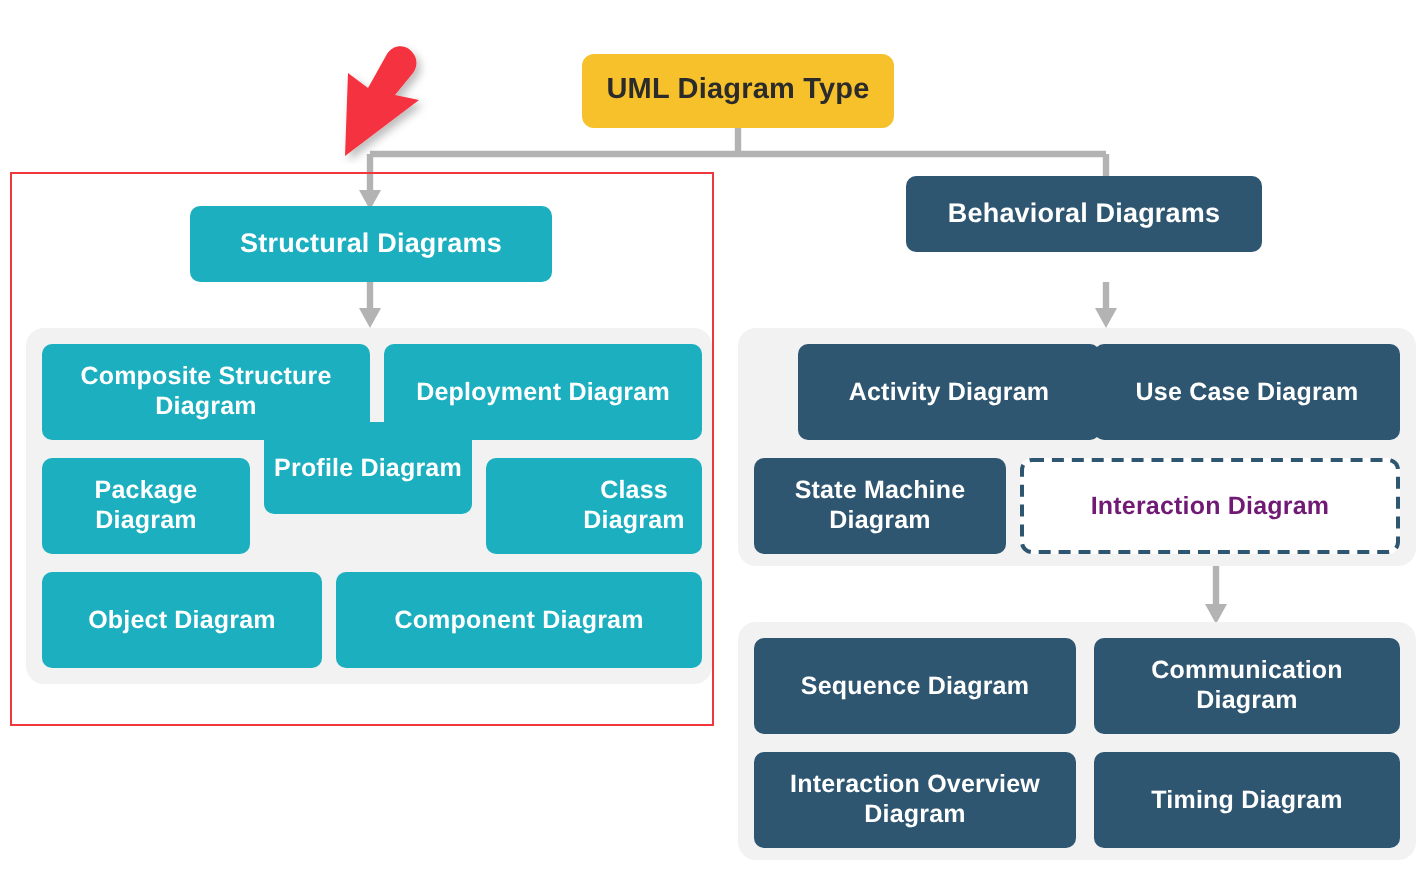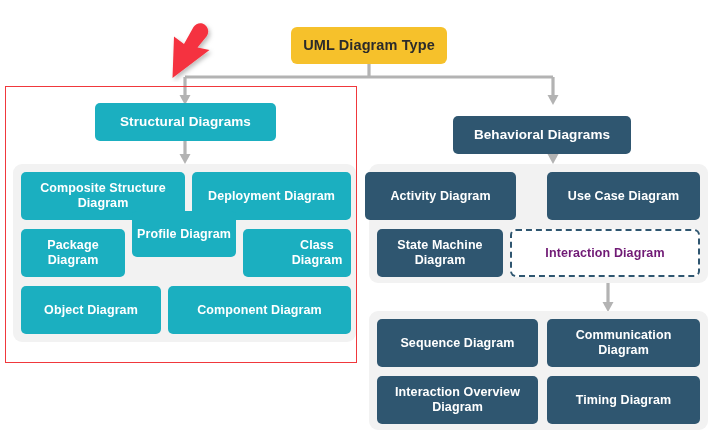--- a/index.html
+++ b/index.html
@@ -162,25 +162,25 @@
   <div class="node node-teal" style="left:21px; top:229px; width:104px; height:48px;">Package Diagram</div>
 
   <div class="node node-teal" style="left:132px; top:211px; width:104px; height:46px;">Profile Diagram</div>
 
   <div class="node node-teal" style="left:243px; top:229px; width:108px; height:48px;padding-left:44px;">Class Diagram</div>
 
   <div class="node node-teal" style="left:21px; top:286px; width:140px; height:48px;">Object Diagram</div>
 
   <div class="node node-teal" style="left:168px; top:286px; width:183px; height:48px;">Component Diagram</div>
 
-  <div class="node node-navy-head" style="left:453px; top:116px; width:178px; height:38px;">Behavioral Diagrams</div>
+  <div class="node node-navy-head" style="left:453px; top:88px; width:178px; height:38px;">Behavioral Diagrams</div>
 
   <div class="panel" style="left:369px; top:164px; width:339px; height:119px;"></div>
 
-  <div class="node node-navy" style="left:365px; top:172px; width:151px; height:48px;">Activity Diagram</div>
+  <div class="node node-navy" style="left:399px; top:172px; width:151px; height:48px;">Activity Diagram</div>
 
   <div class="node node-navy" style="left:547px; top:172px; width:153px; height:48px;">Use Case Diagram</div>
 
   <div class="node node-navy" style="left:377px; top:229px; width:126px; height:48px;">State Machine Diagram</div>
 
   <div class="node node-dashed" style="left:510px; top:229px; width:190px; height:48px;">Interaction Diagram</div>
 
   <div class="panel" style="left:369px; top:311px; width:339px; height:119px;"></div>
 
   <div class="node node-navy" style="left:377px; top:319px; width:161px; height:48px;">Sequence Diagram</div>

